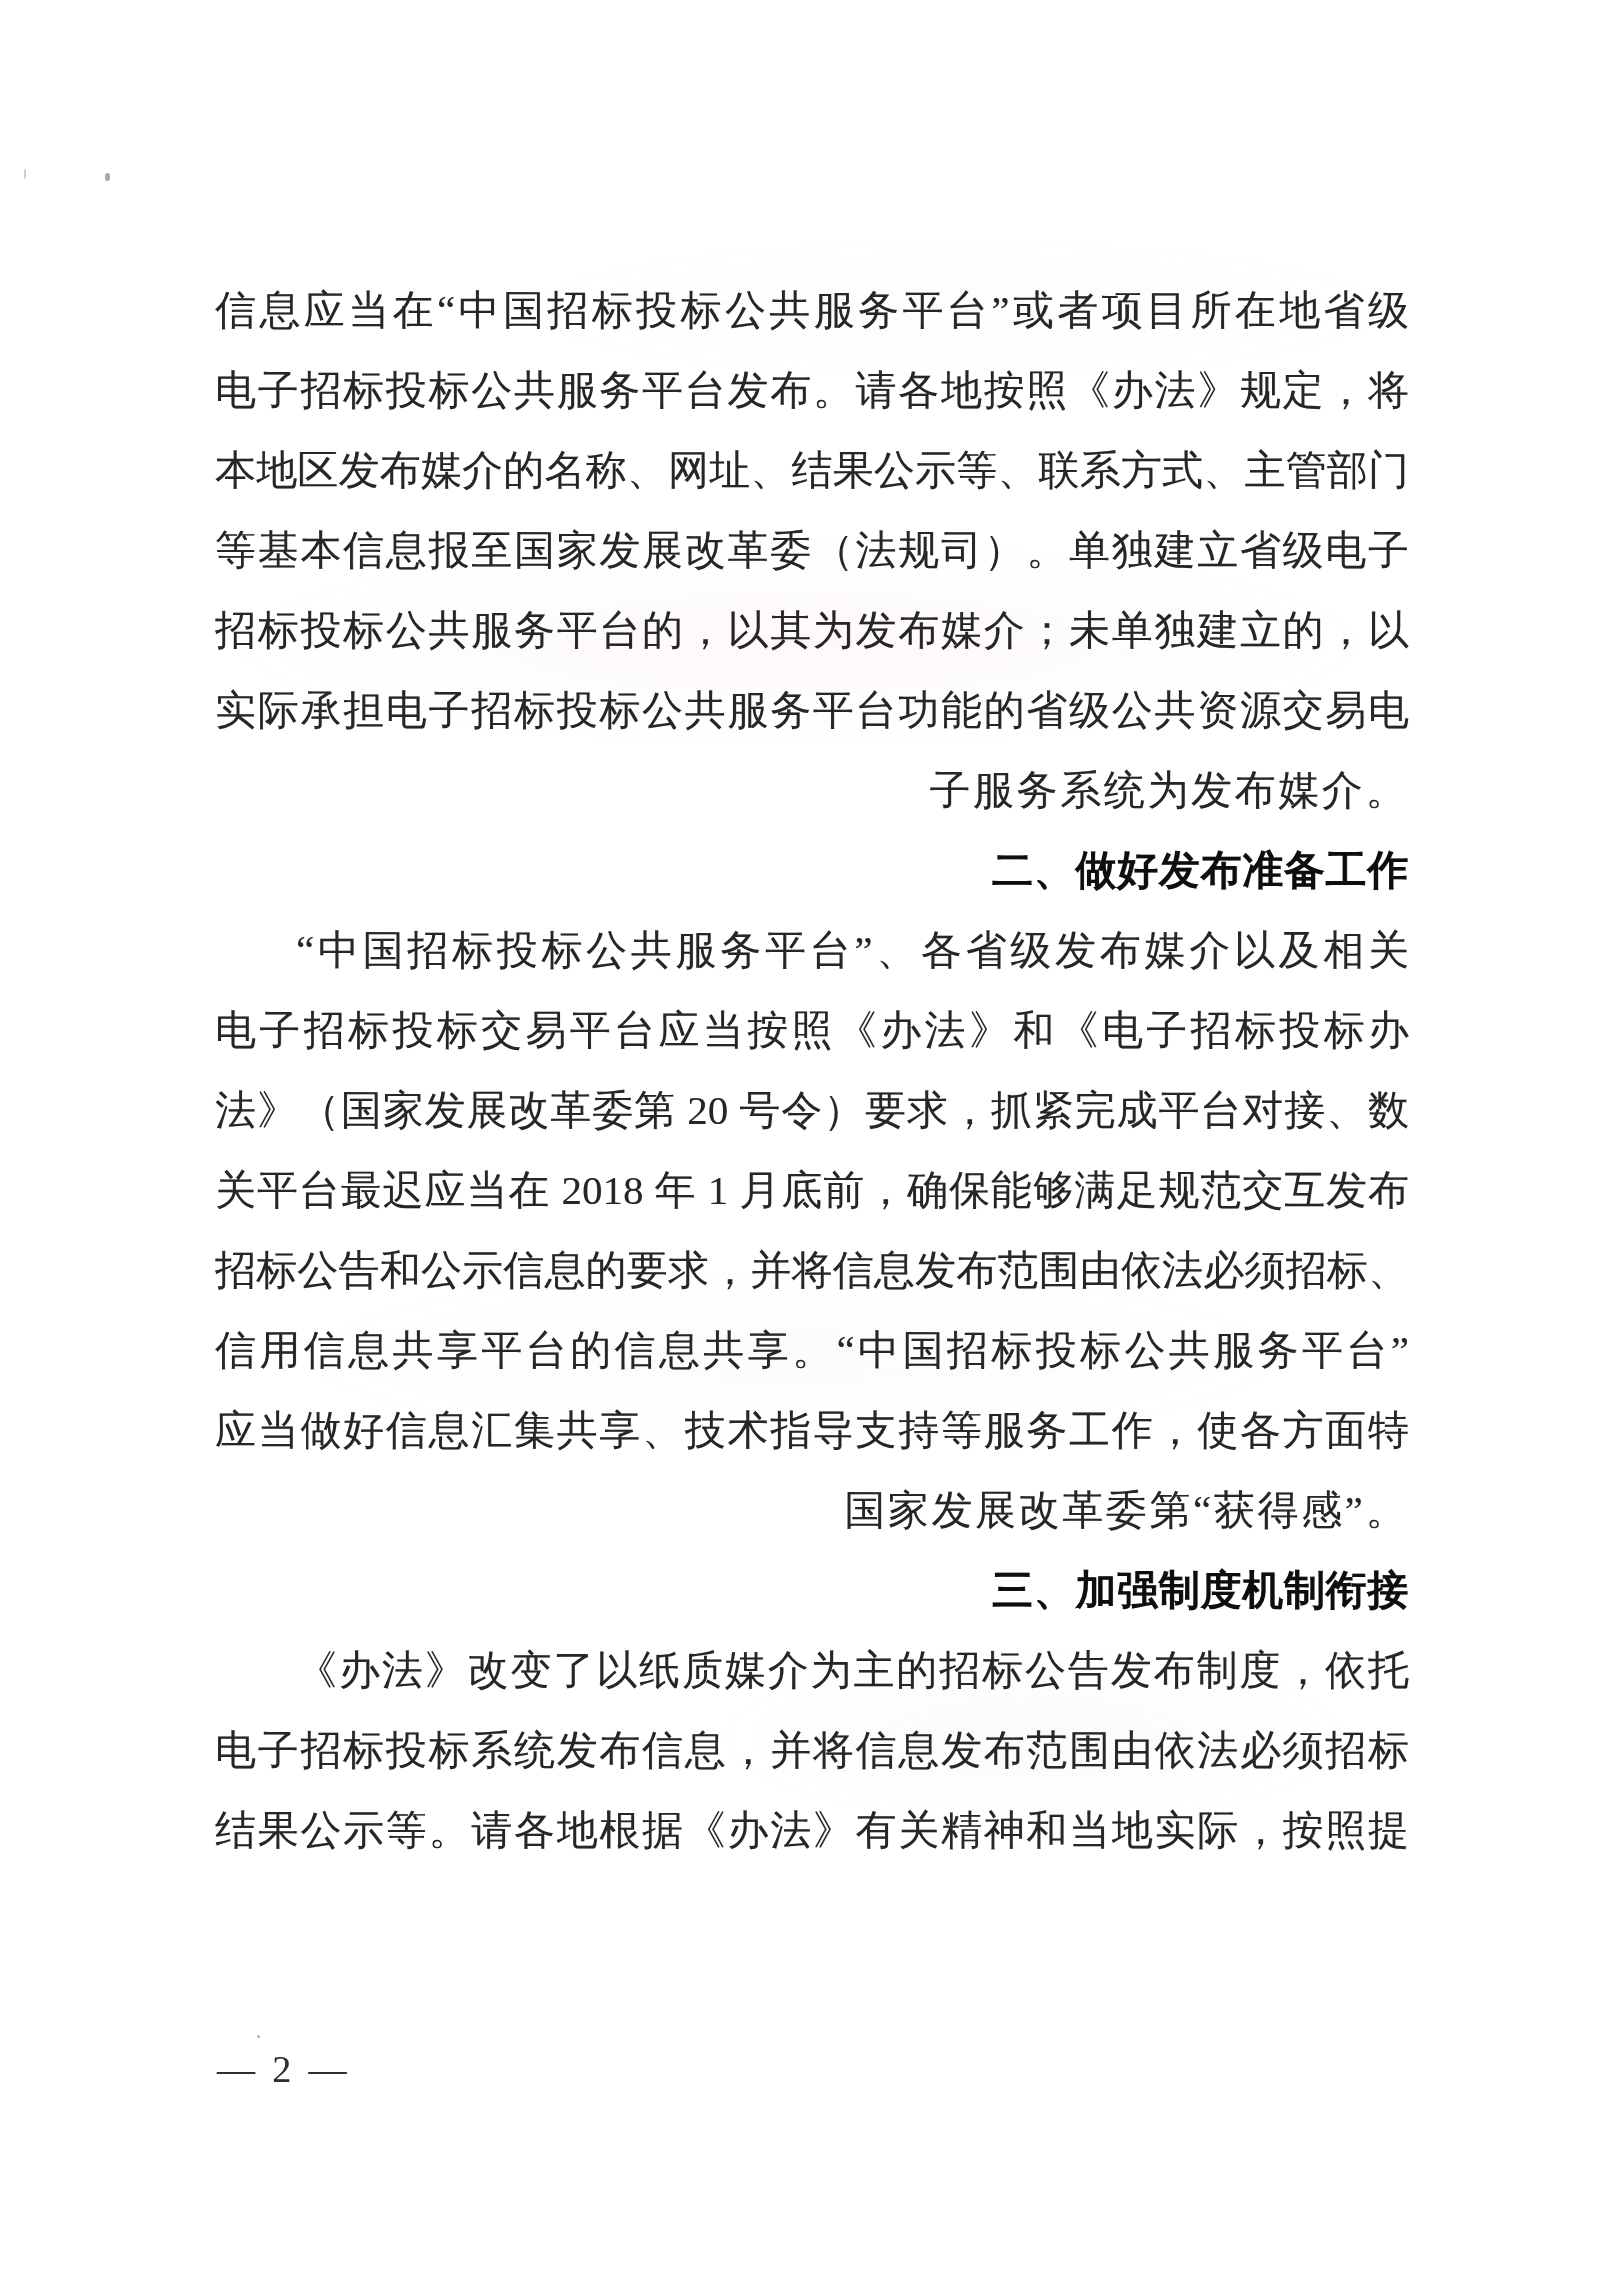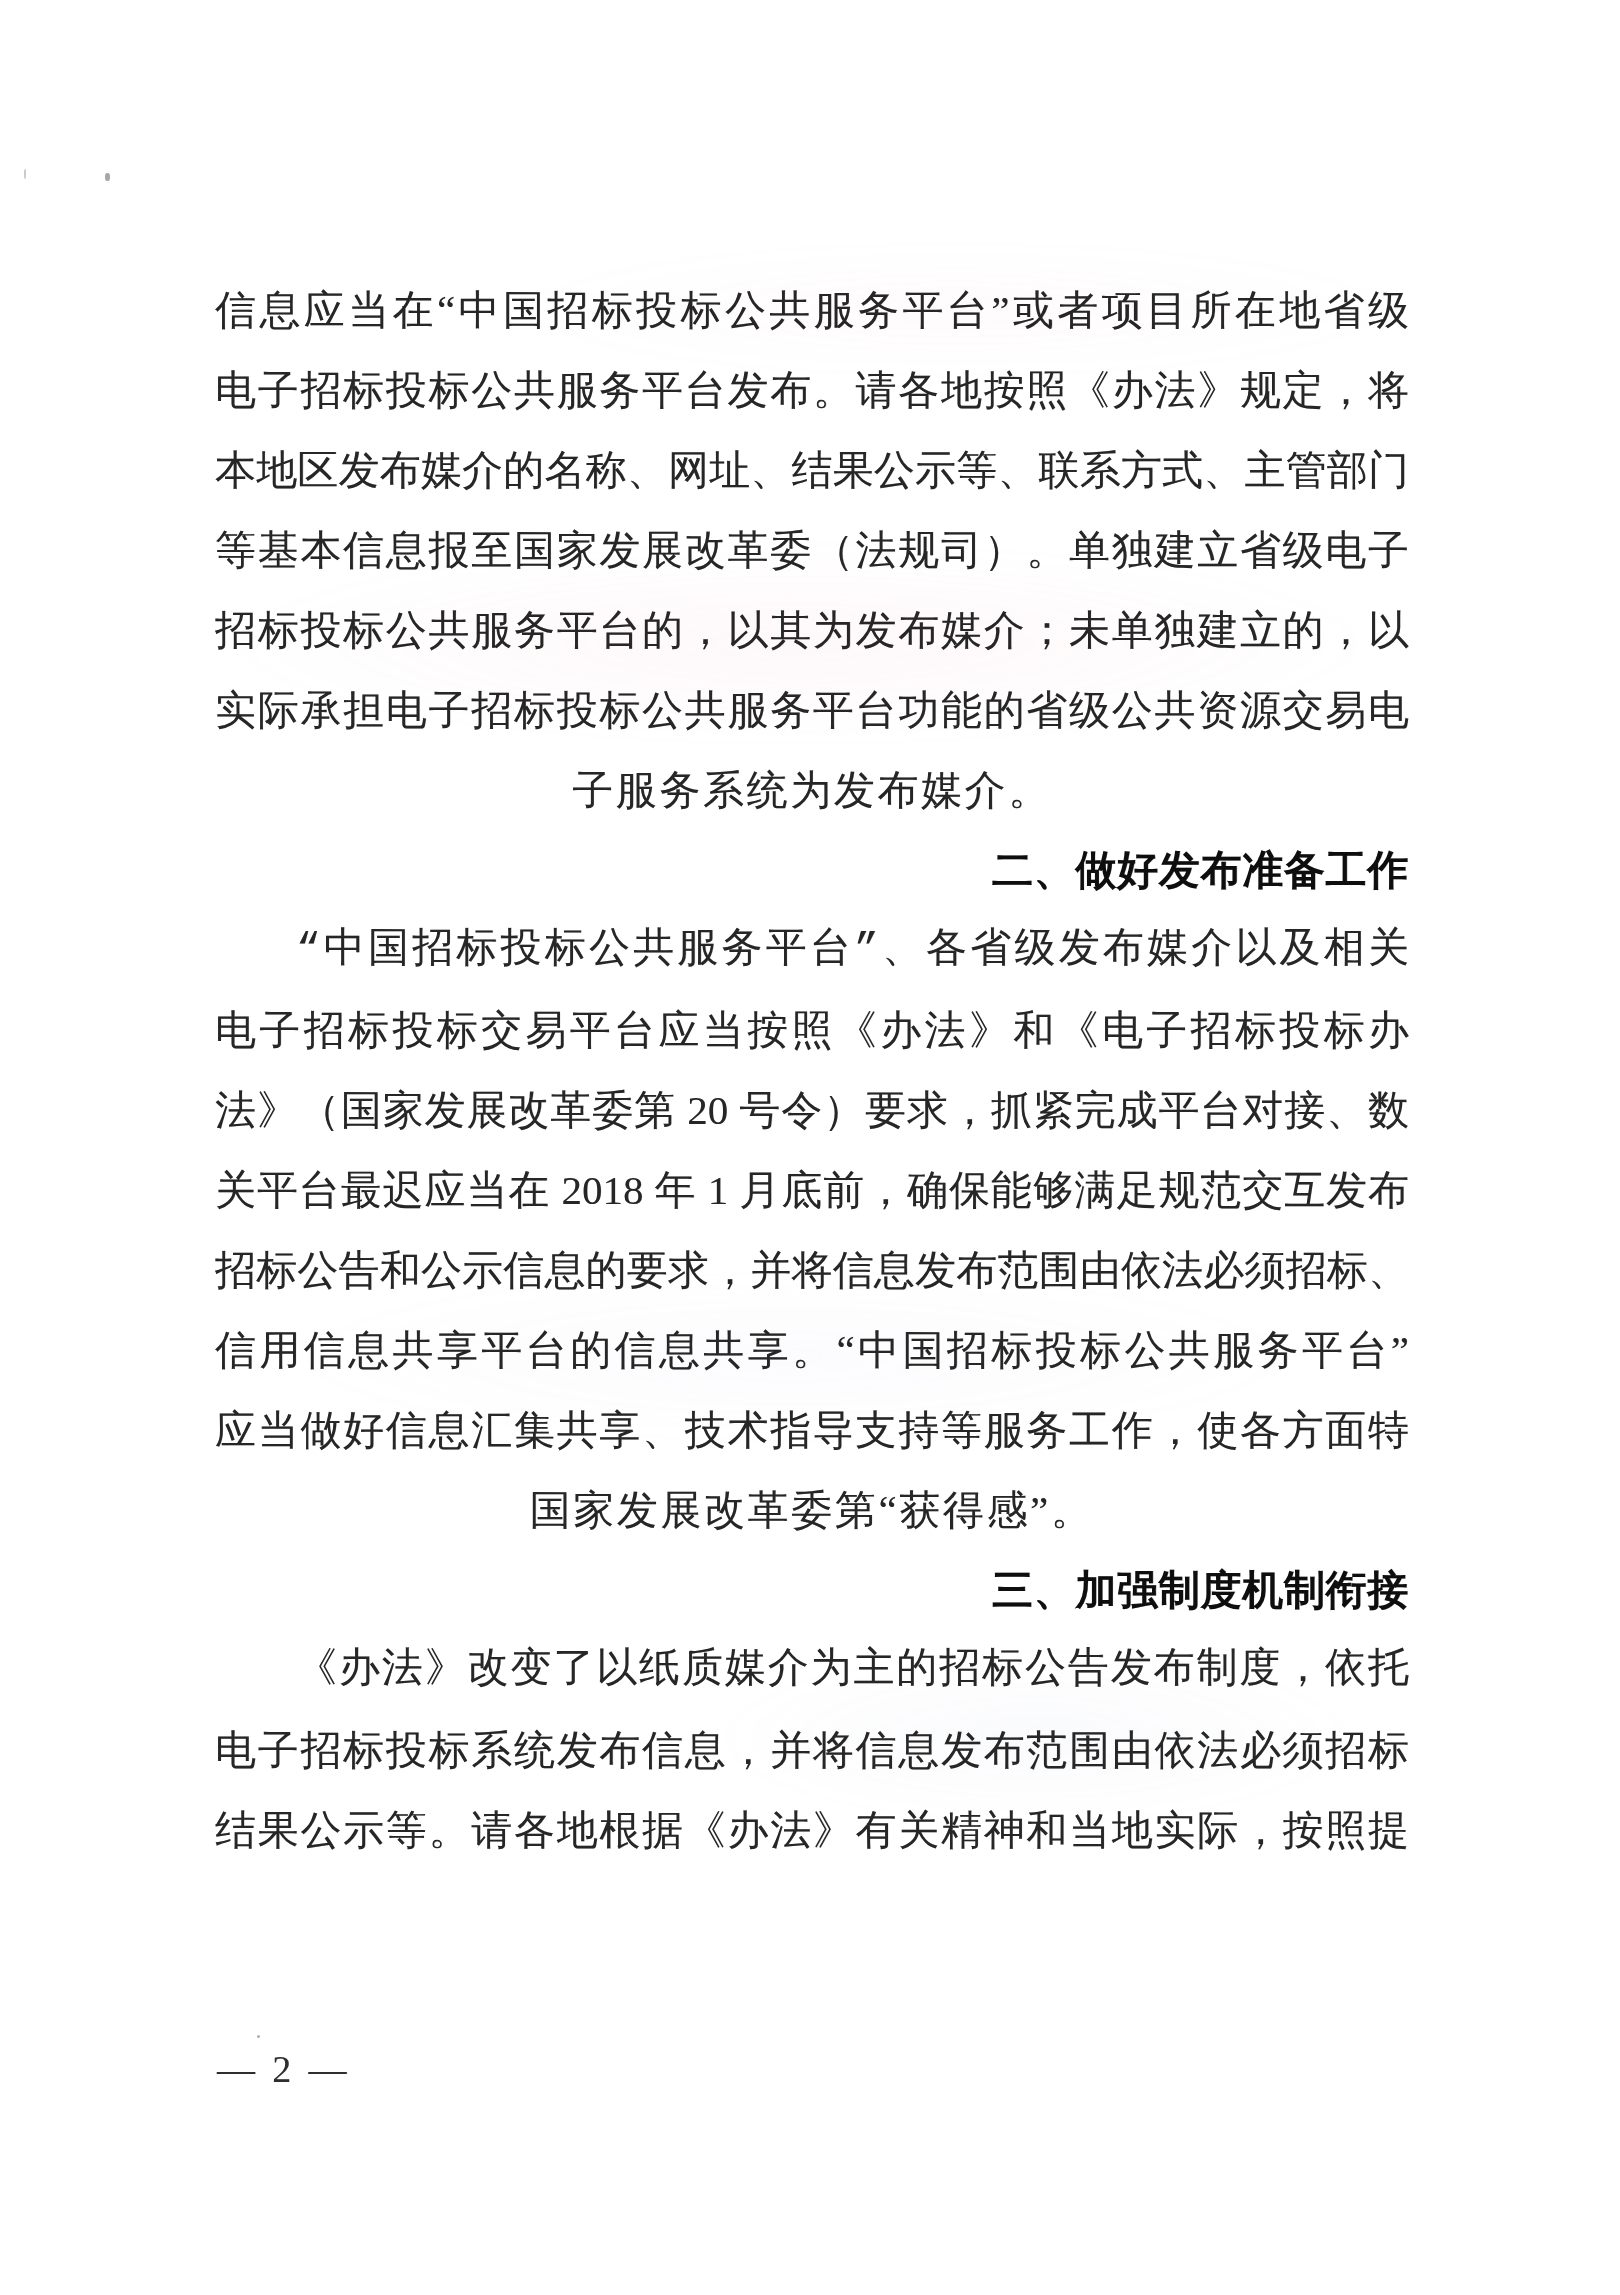--- a/index.html
+++ b/index.html
@@ -31,26 +31,25 @@
     color: #262626;
     text-shadow: 0.3px 0.3px 0.6px rgba(70,70,70,0.35);
     white-space: nowrap;
   }
   .line.j {
     white-space: normal;
     text-align: justify;
     text-align-last: justify;
   }
   .line.end {
-    text-align: center;
+    text-align: right;
     letter-spacing: 2.6px;
   }
   .line.indent {
     padding-left: 81px;
-    font-family: Liberation Mono, monospace;
   }
   .line.heading {
     font-family: "Liberation Sans", "DejaVu Sans", sans-serif;
     font-weight: bold;
     color: #0e0e0e;
     padding-left: 81px;
     letter-spacing: 0.7px;
     text-shadow: 0.4px 0.4px 0.4px rgba(40,40,40,0.45);
     text-align: right;
   }

